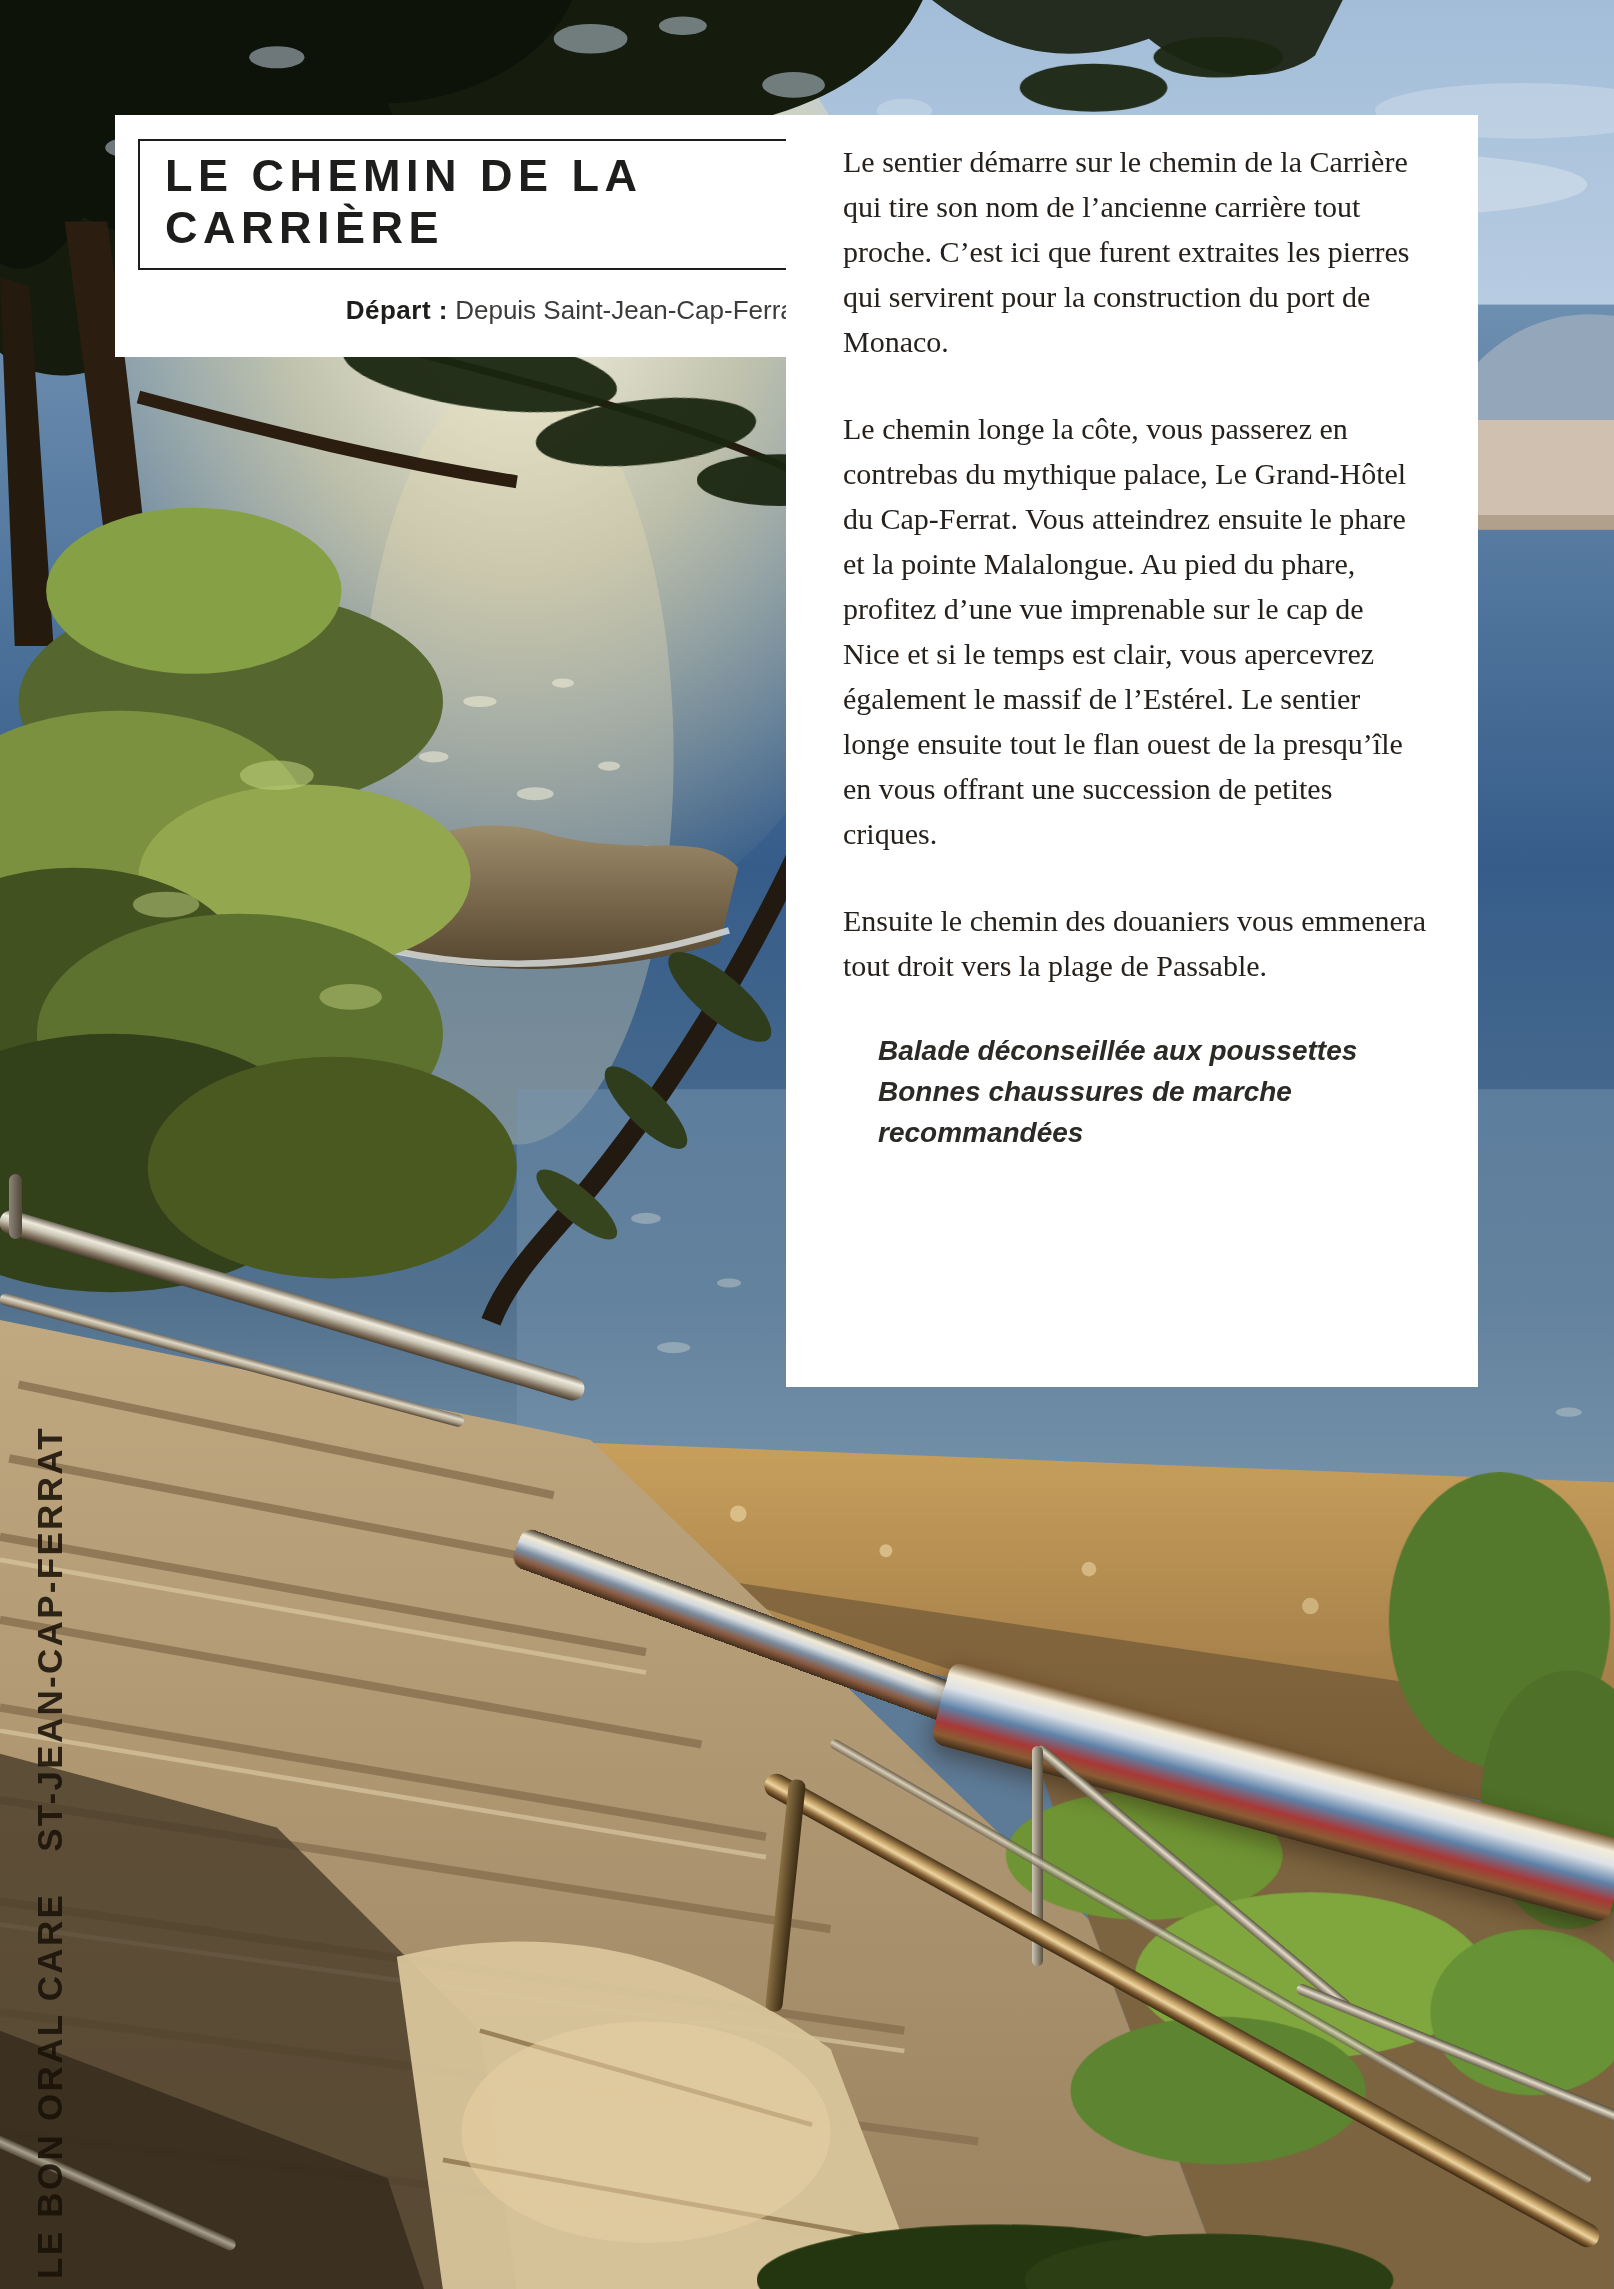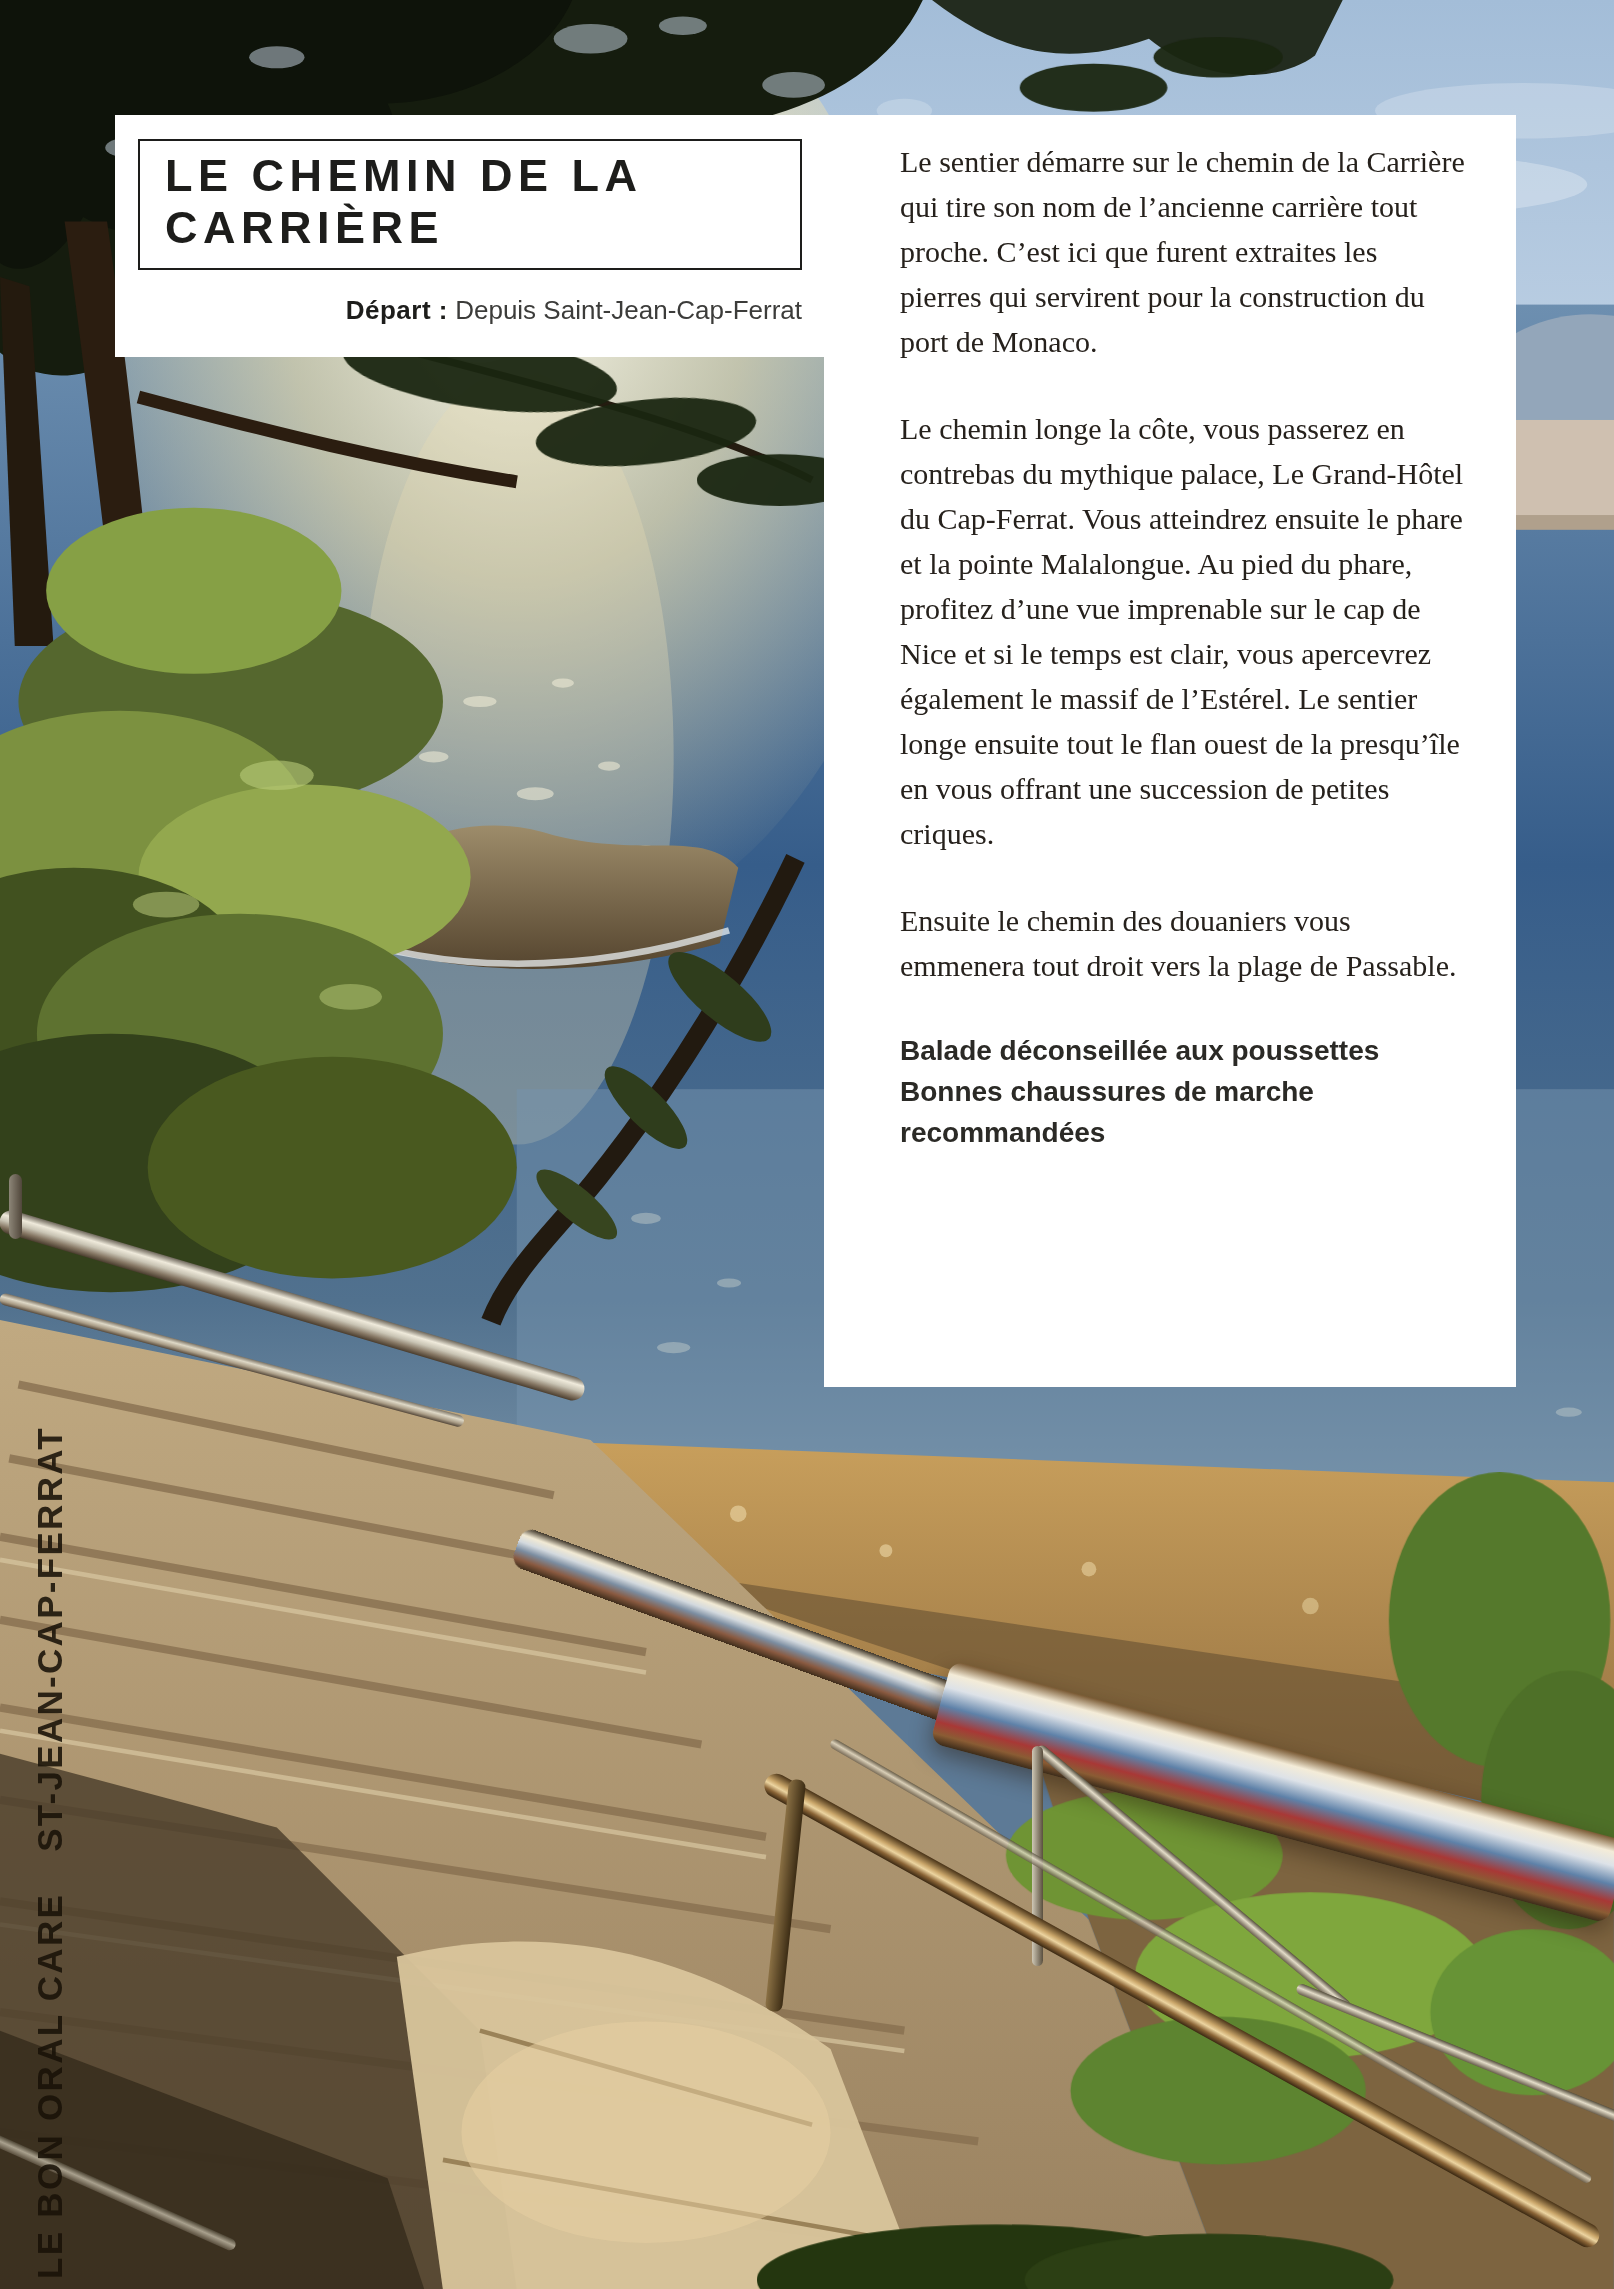--- a/index.html
+++ b/index.html
@@ -31,29 +31,29 @@
   }
   .title-box{
     border:2.8px solid #1d1d1b;padding:9.2px 18.5px 13px 25px;color:#1d1d1b;
     font-size:45px;font-weight:700;letter-spacing:5.5px;line-height:1.16;
   }
   .fields{margin:22px 0 0 23px;}
   .field{font-size:26px;line-height:37px;color:#3c3c3a;text-align:right;}
   .field b{color:#1d1d1b;font-weight:700;letter-spacing:0.5px;}
   
   .text-card{
-    position:absolute;left:824px;top:115px;width:692px;height:1272px;z-index:4;
-    background:#ffffff;box-sizing:border-box;padding:24px 51px 46px 76px;overflow:hidden;
+    position:absolute;left:786px;top:115px;width:692px;height:1272px;z-index:4;
+    background:#ffffff;box-sizing:border-box;padding:24px 51px 46px 57px;overflow:hidden;
   }
   .text-card p{
     margin:0 0 42px 0;font-family:"Liberation Serif",serif;
     font-size:30px;line-height:45px;color:#26211c;
   }
   .notes{margin-top:1.8px;}
-  .note{font-weight:700;font-size:28px;line-height:41px;color:#2b2a26;}
+  .note{font-style:italic;font-weight:700;font-size:28px;line-height:41px;color:#2b2a26;margin-left:35px;}
 </style>
 </head>
 <body>
 
 <div class="page">
 
   <div class="photo" title="Stone staircase with steel handrails descending between pine trees to the Mediterranean sea, low sun glare on the water, Saint-Jean-Cap-Ferrat">
     <svg viewBox="0 0 1749 2481" preserveAspectRatio="none">
       <defs>
         <linearGradient id="sky" x1="0" y1="0" x2="0" y2="1">

